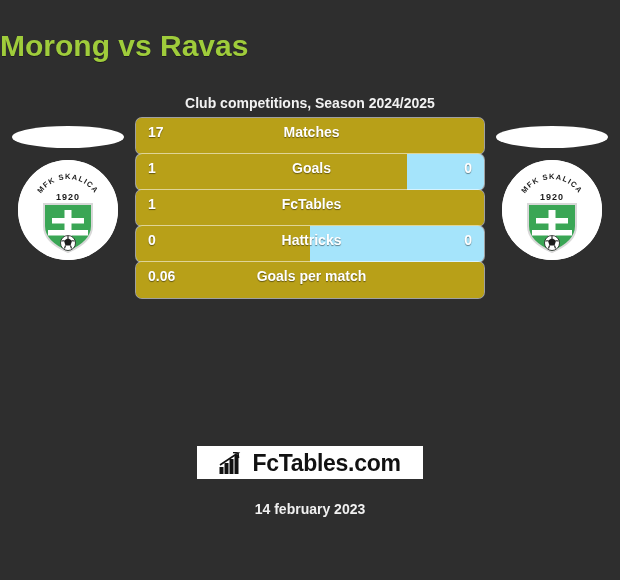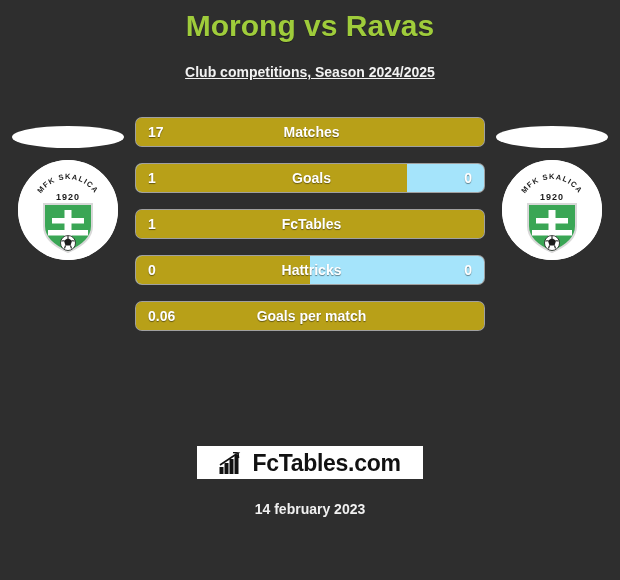--- a/index.html
+++ b/index.html
@@ -16,39 +16,37 @@
     position: relative;
   }
   .page {
     width: 620px;
     height: 580px;
     position: relative;
   }
 
   
   .title {
-    text-align: center;
     color: #9fcc3b;
     font-size: 30px;
     font-weight: bold;
     letter-spacing: 0px;
     margin: 0;
-    padding-top: 8px;
+    padding-top: 28px;
     line-height: 36px;
     text-shadow: 0 1px 0 rgba(0,0,0,0.35);
   }
   .subtitle {
     text-align: center;
     color: #f2f2f2;
     font-size: 14px;
     font-weight: bold;
-    margin: 5px;
+    margin: 16px;
     padding-top: 14px;
     line-height: 18px;
-    text-decoration: underline;
   }
 
   
   .compare {
     position: absolute;
     top: 118px;
     left: 0;
     width: 620px;
     height: 310px;
   }
@@ -90,22 +88,21 @@
 
   
   .rows {
     position: absolute;
     top: 0;
     left: 136px;
     width: 348px;
   }
   .row {
     position: relative;
-    height: 28px;
-    margin-bottom: 18px;
+    height: 36px;
   }
   .bar {
     position: absolute;
     inset: 0;
     border-radius: 6px;
     overflow: hidden;
     background: #a5e4fb;
     box-shadow: 0 0 0 1px rgba(255,255,255,0.55);
   }
   .bar-fill {

